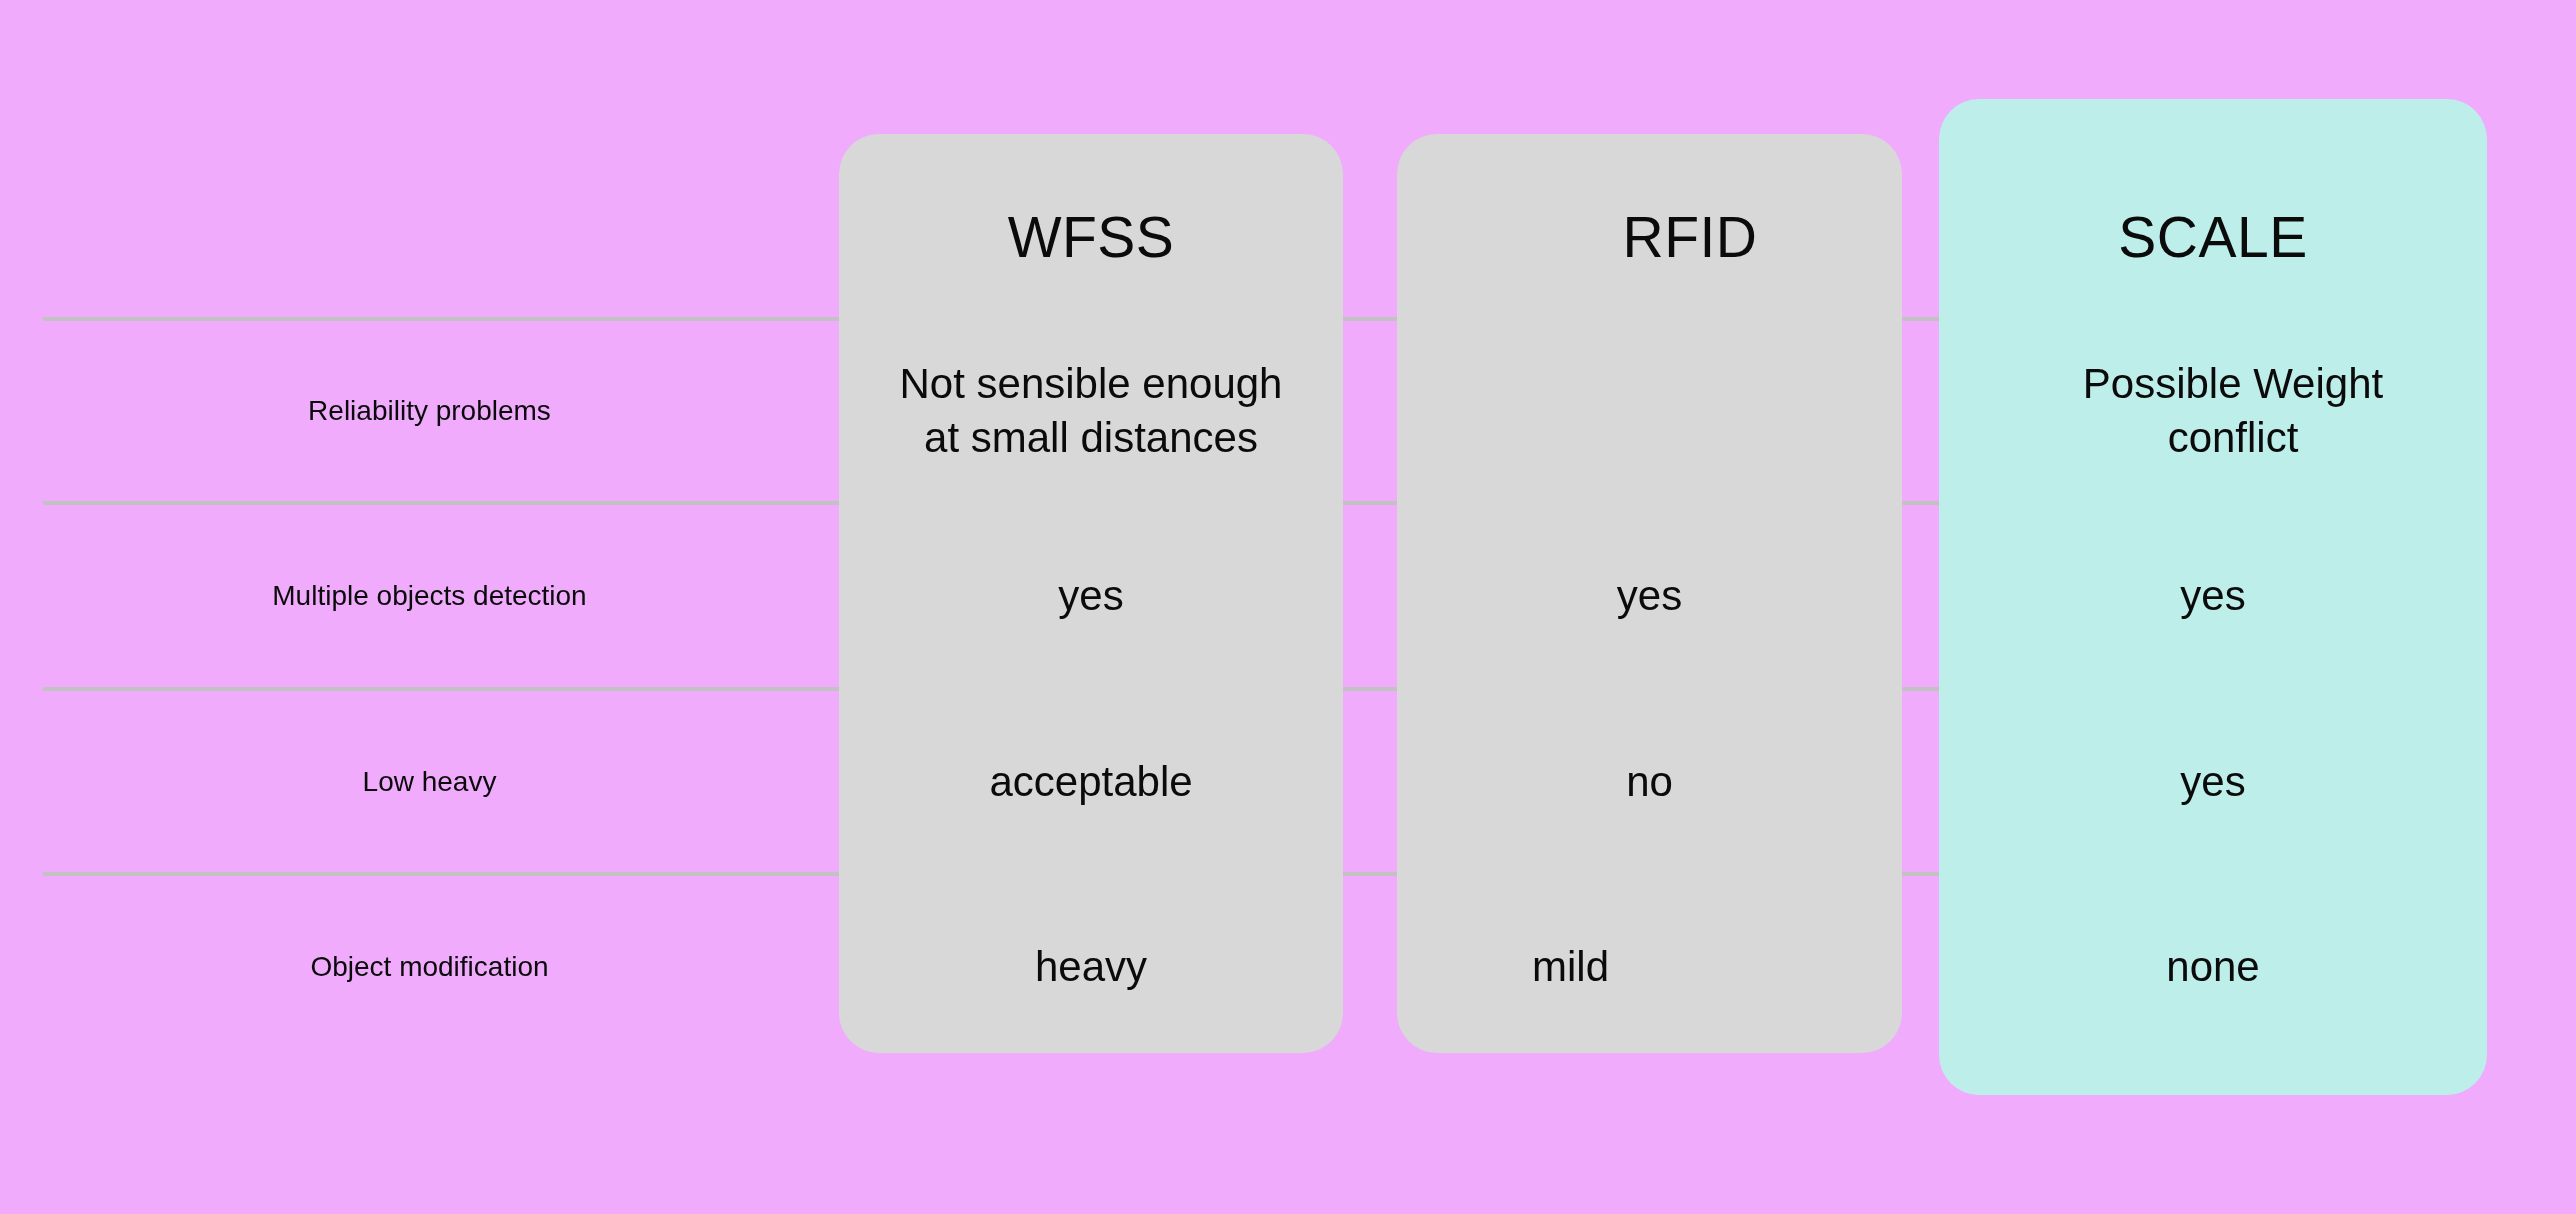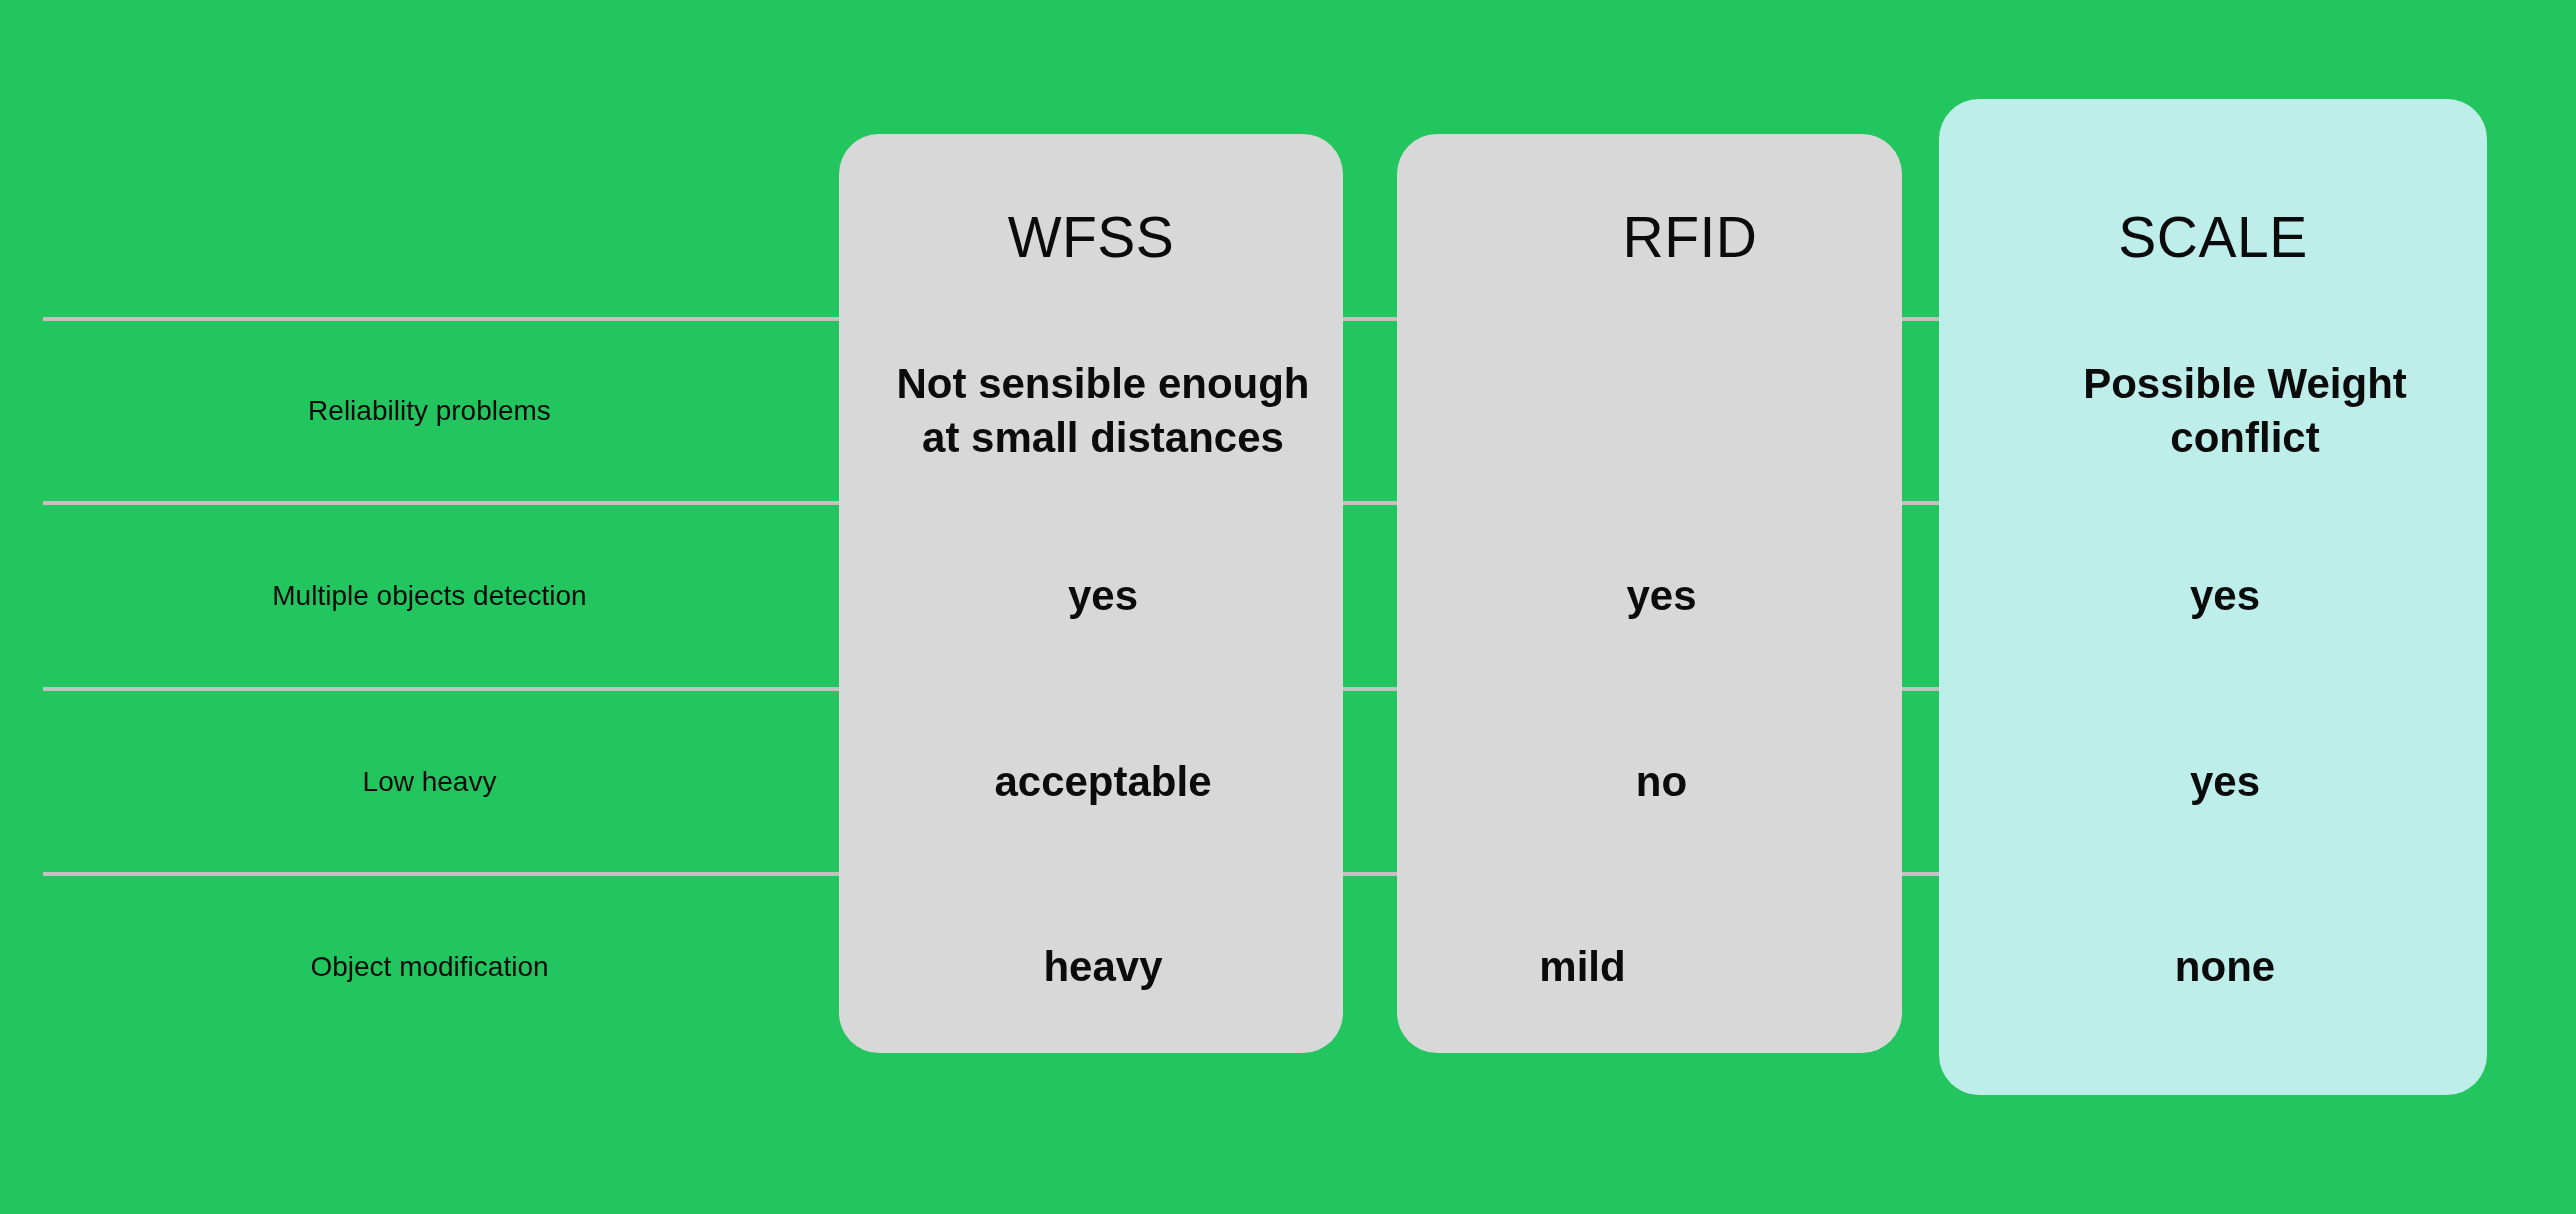--- a/index.html
+++ b/index.html
@@ -11,21 +11,21 @@
     height: 1215px;
     background: #fcfcfa;
     font-family: "Liberation Sans", sans-serif;
     overflow: hidden;
   }
 
   #stage {
     position: relative;
     width: 2576px;
     height: 1215px;
-    background: #22c55e;
+    background: #f0abfc;
   }
 
   
   .rule {
     position: absolute;
     left: 43px;
     width: 2444px;
     height: 4px;
     background: #c2c2c2;
     z-index: 1;
@@ -59,22 +59,21 @@
     letter-spacing: 0.5px;
   }
 
   .row-label {
     font-size: 28px;
     font-weight: 400;
   }
 
   .value {
     font-size: 42px;
-    font-weight: 700;
-    margin-left: 12px;
+    font-weight: 400;
   }
 </style>
 </head>
 <body>
 
 <div id="stage">
 
   <div class="rule" style="top:317px;"></div>
   <div class="rule" style="top:501px;"></div>
   <div class="rule" style="top:687px;"></div>

